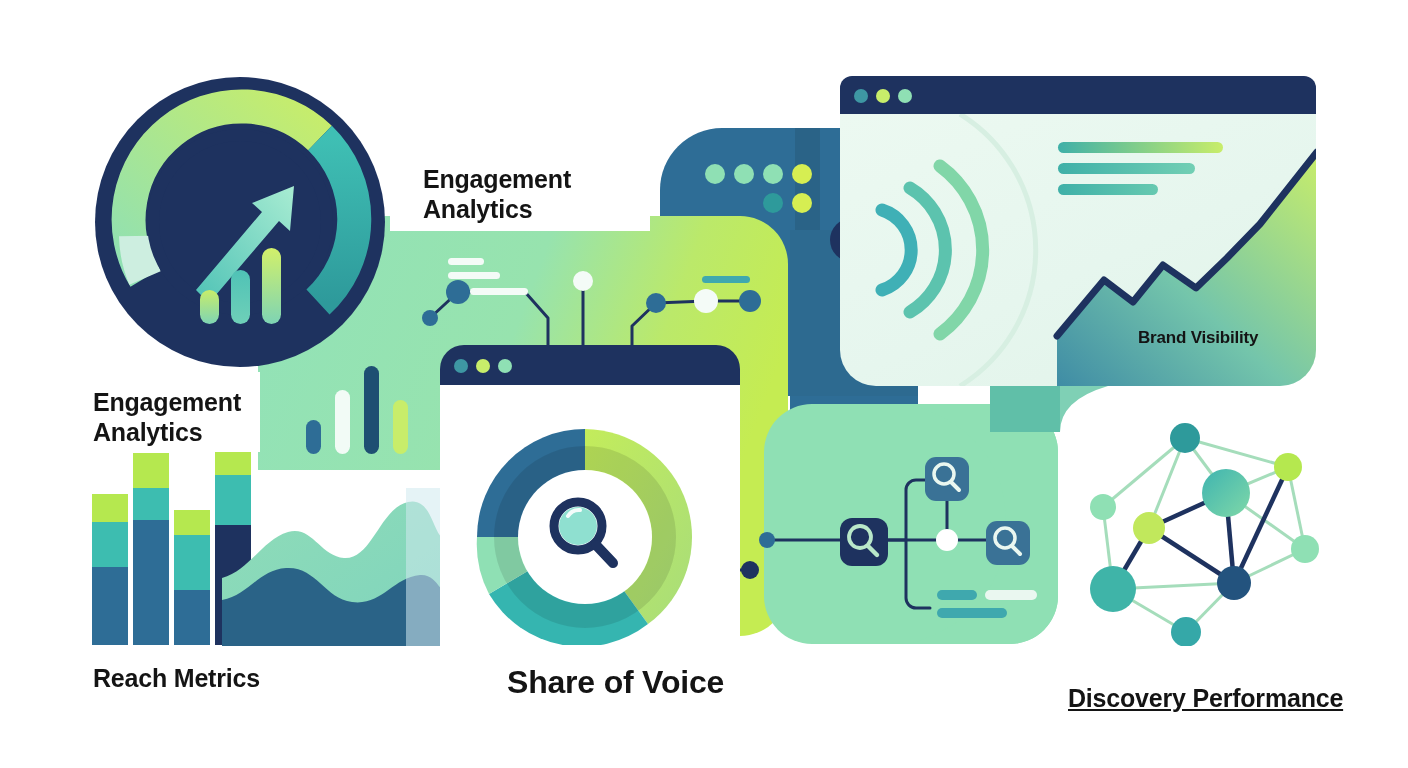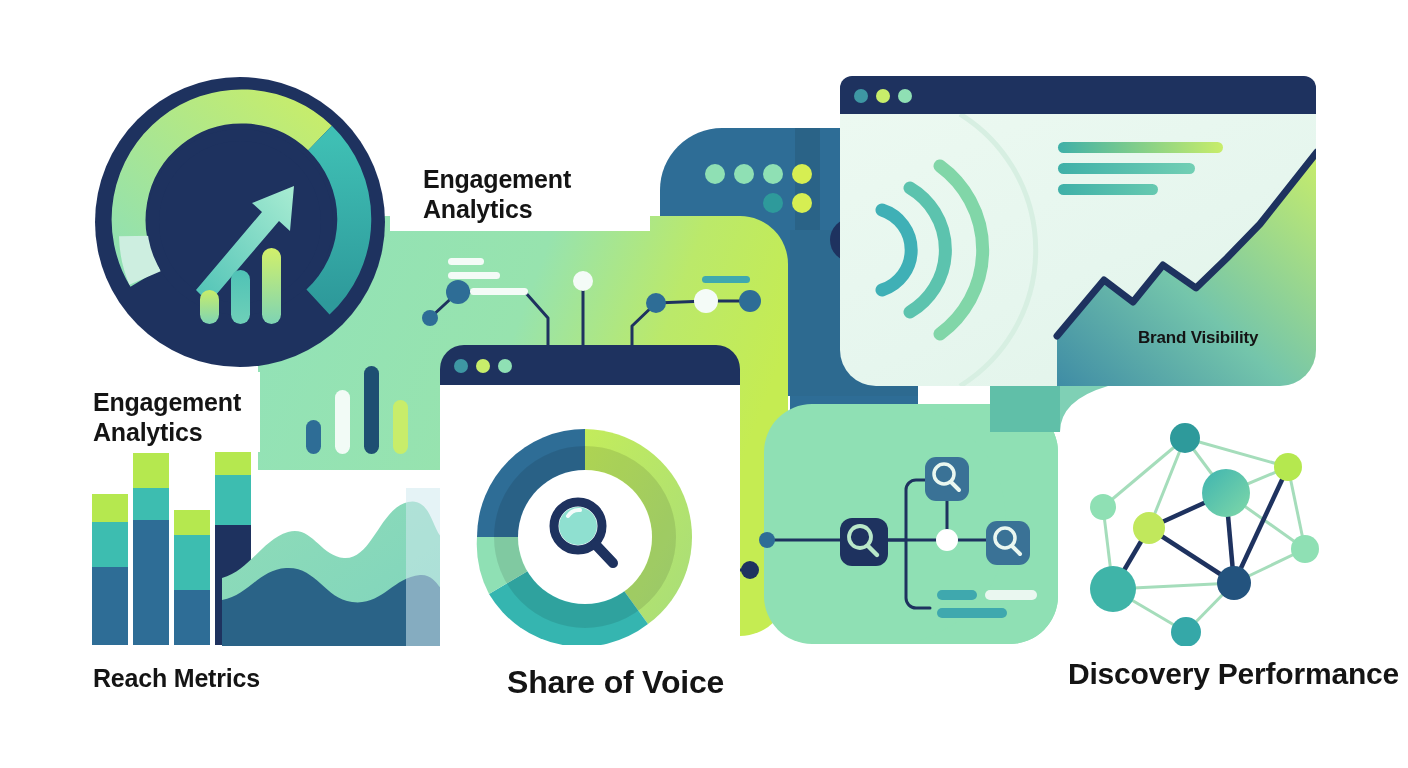--- a/index.html
+++ b/index.html
@@ -16,21 +16,21 @@
     font-weight:700;
     letter-spacing:-0.2px;
     line-height:1.18;
     white-space:pre;
     font-family:"Liberation Sans", sans-serif;
   }
   #label-engagement-top{left:423px;top:165px;font-size:25px;}
   #label-engagement-left{left:93px;top:388px;font-size:25px;}
   #label-reach{left:93px;top:664px;font-size:25px;}
   #label-share{left:507px;top:664px;font-size:32px;}
-  #label-discovery{left:1068px;top:656px;font-size:30px;}
+  #label-discovery{left:1068px;top:684px;font-size:25px;text-decoration:underline;}
   #label-brand{left:1138px;top:328px;font-size:17px;}
 </style>
 </head>
 <body>
 
 <div id="stage">
 
   <svg width="1408" height="768" viewBox="0 0 1408 768">
     <defs>
       <linearGradient id="gGreenPanel" x1="0" y1="0" x2="1" y2="0.3">

